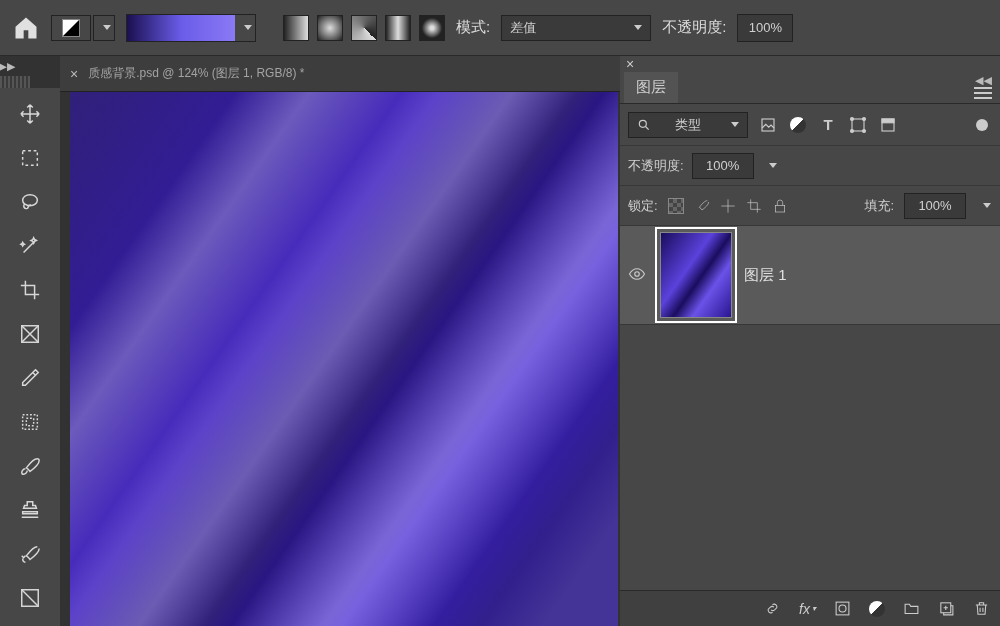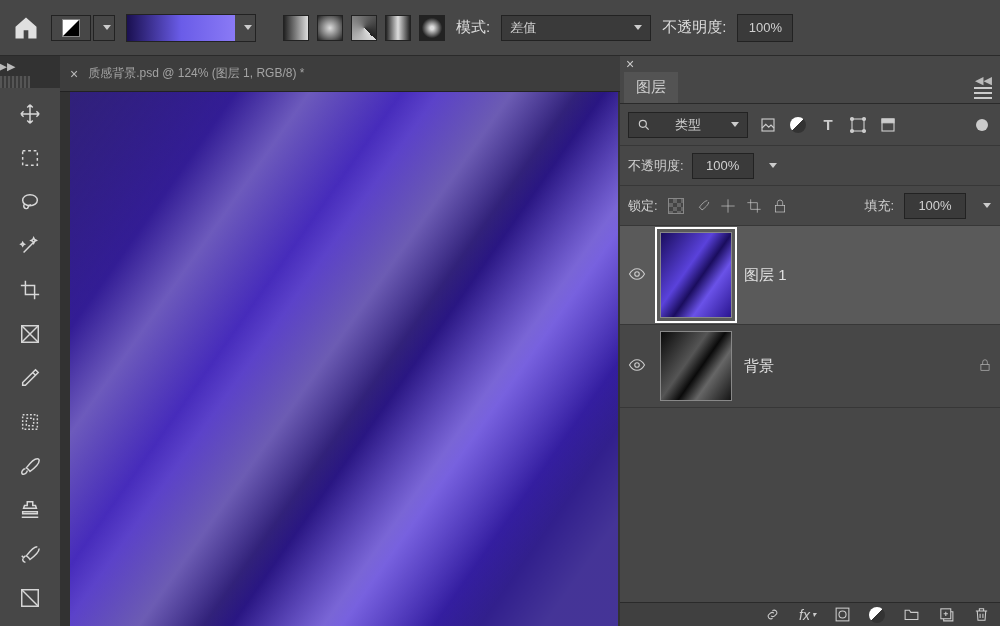--- a/index.html
+++ b/index.html
@@ -62,21 +62,21 @@
 .eye svg{width:18px;height:18px;stroke:#ccc;fill:none;stroke-width:1.5;}
 .thumb { width:72px; height:86px; border:1px solid #888; cursor:pointer; position:relative;}
 .thumb.sel { outline:2px solid #fff; outline-offset:3px;}
 .thumb-purple { background:linear-gradient(125deg,#1a0d5e,#5a42db 40%,#1a0d5e 55%,#6a52e8 70%,#2a1590);}
 .thumb-white { background:#fff;}
 .thumb-dark { background:linear-gradient(125deg,#0a0a0a,#555 40%,#0a0a0a 55%,#666 70%,#151515);}
 .adj-thumb { width:28px; height:24px; background:linear-gradient(135deg,#fff 48%,#000 52%); border:1px solid #888; cursor:pointer;}
 .link-ic { width:14px; cursor:pointer;}
 .layer-name { font-size:15px; color:#e0e0e0; cursor:text;}
 .lock-mark { margin-left:auto; cursor:pointer;}
-.panel-footer { position:absolute; bottom:0; left:0; width:100%; height:24px; background:#404040; display:flex; align-items:center; justify-content:flex-end; padding:0 10px; gap:18px; border-top:1px solid #2a2a2a;}
+.panel-footer { position:absolute; bottom:0; left:0; width:100%; height:36px; background:#404040; display:flex; align-items:center; justify-content:flex-end; padding:0 10px; gap:18px; border-top:1px solid #2a2a2a;}
 .panel-footer span { cursor:pointer; display:flex; align-items:center;}
 .panel-footer svg { width:17px; height:17px; stroke:#ccc; fill:none; stroke-width:1.5;}
 .checker { background-image:conic-gradient(#666 25%,#444 0 50%,#666 0 75%,#444 0); background-size:8px 8px;}
 </style>
 </head>
 <body>
 
 <div class="topbar">
   <svg class="home-icon" viewBox="0 0 24 24">
       <path d="M3 11 L12 3 L21 11 V21 H14 V14 H10 V21 H3 Z" fill="#e0e0e0"></path>
@@ -301,32 +301,20 @@
 
   <div class="layers">
     <div class="layer selected">
       <div class="eye"><svg viewBox="0 0 24 24">
             <path d="M2 12s4-7 10-7 10 7 10 7-4 7-10 7S2 12 2 12z"></path>
             <circle cx="12" cy="12" r="3"></circle>
           </svg></div>
       <div class="thumb thumb-purple sel"></div>
       <span class="layer-name">图层 1</span>
     </div>
-    <div class="layer">
-      <div class="eye"><svg viewBox="0 0 24 24">
-            <path d="M2 12s4-7 10-7 10 7 10 7-4 7-10 7S2 12 2 12z"></path>
-            <circle cx="12" cy="12" r="3"></circle>
-          </svg></div>
-      <div class="thumb thumb-dark" style="height:70px"></div>
-      <span class="layer-name">背景</span>
-      <span class="lock-mark"><svg width="14" height="14" viewBox="0 0 24 24" style="stroke:#ccc;fill:none">
-            <rect x="5" y="11" width="14" height="10"></rect>
-            <path d="M8 11V7a4 4 0 018 0v4"></path>
-          </svg></span>
-    </div>
   </div>
 
   <div class="panel-footer">
     <span>
         <svg viewBox="0 0 24 24">
           <path d="M10 14a4 4 0 005 0l3-3a4 4 0 00-5-5l-1 1M14 10a4 4 0 00-5 0l-3 3a4 4 0 005 5l1-1"></path>
         </svg>
       </span>
     <span style="font-style:italic;color:#ccc;font-size:14px">fx<span style="font-size:8px;margin-left:2px">▾</span></span>
     <span>

